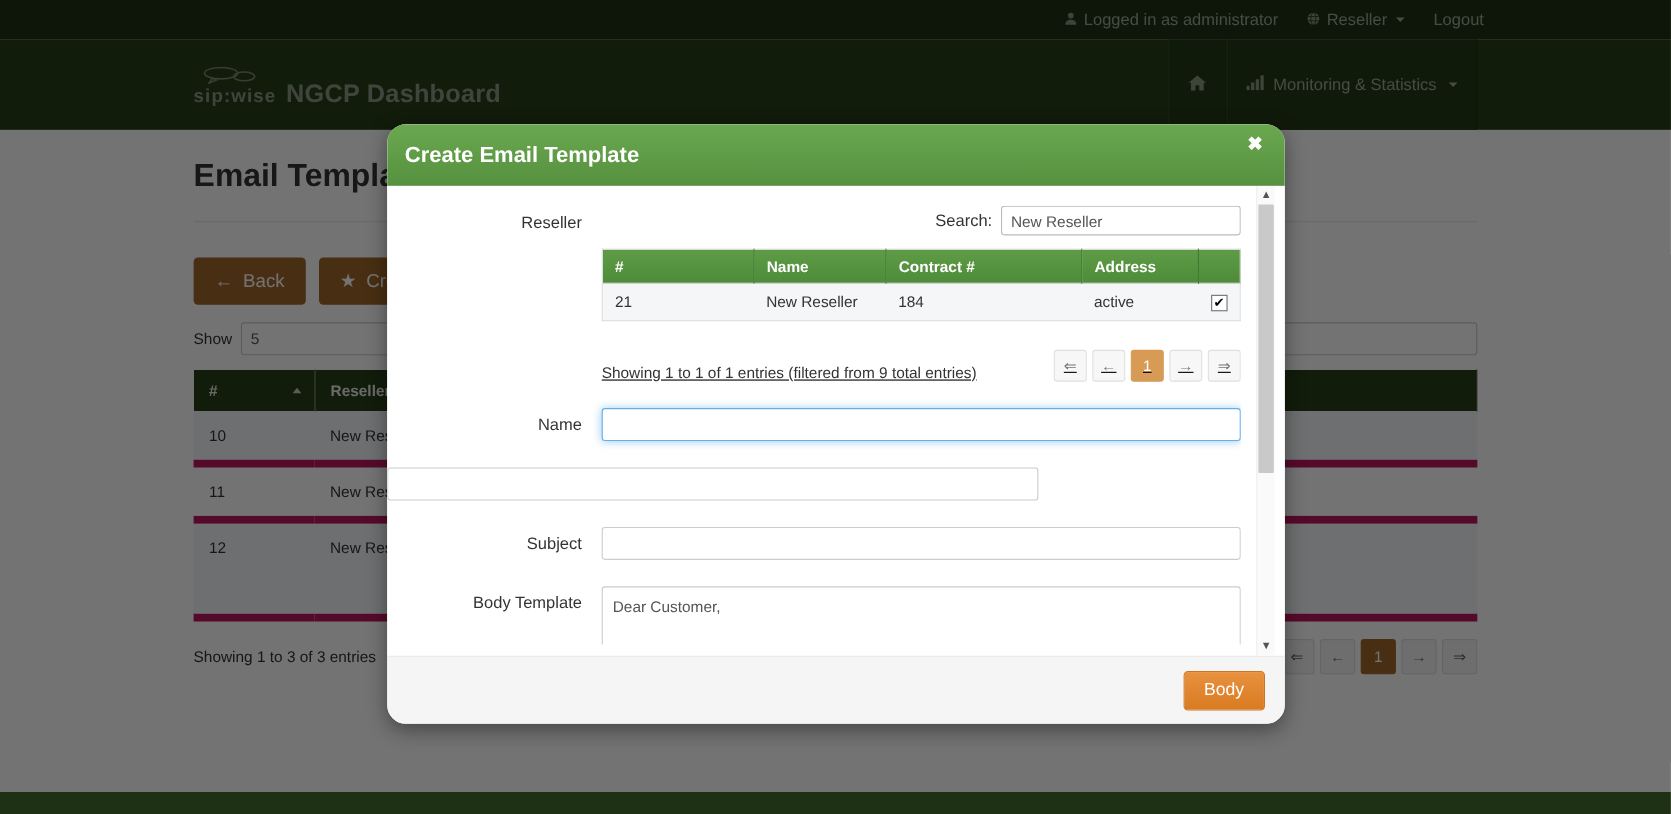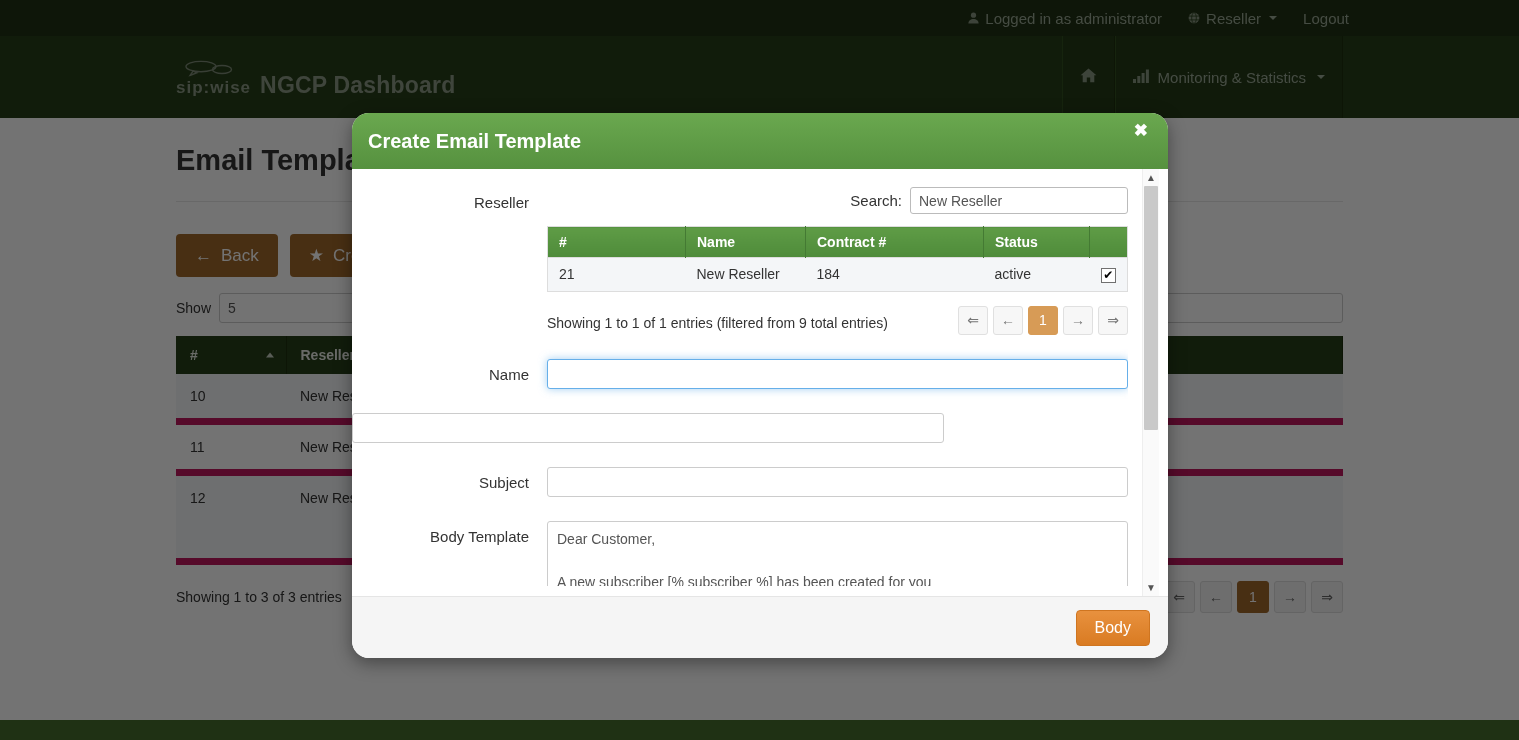--- a/index.html
+++ b/index.html
@@ -165,21 +165,21 @@
     color: #fff; text-align: left; padding: 7px 11px; font-weight: bold;
     border-right: 1px solid #447a33; font-size: 14px;
   }
   table.sub thead th:last-child { border-right: none; width: 38px; }
   table.sub tbody td { padding: 8px 11px; color: #333; background: #f4f6f8; border-top: 1px solid #ddd; }
   .cbx {
     width: 15px; height: 15px; border: 1px solid #707070; background: #fff;
     display: inline-flex; align-items: center; justify-content: center;
     font-size: 12px; color: #000; line-height: 1; cursor: pointer;
   }
-  .sub-bottom { display: flex; align-items: center; justify-content: space-between; margin-top: 14px; }
+  .sub-bottom { display: flex; align-items: flex-end; justify-content: space-between; margin-top: 26px; text-decoration: underline; }
   .sub-info { font-size: 14px; color: #333; padding-top: 6px; }
   .sub-pager { display: flex; gap: 5px; }
   .spg {
     min-width: 30px; height: 29px; border: 1px solid #e0e0e0; border-radius: 3px;
     background: #f7f7f7; color: #777; font-size: 14px;
     display: flex; align-items: center; justify-content: center; cursor: pointer;
   }
   .spg.active { background: #d79b56; border-color: #d79b56; color: #fff; }
   .btn-gray {
     background: linear-gradient(180deg, #8d8d8d 0%, #6f6f6f 100%);
@@ -369,21 +369,21 @@
               <span>Search:</span>
               <input class="si" value="New Reseller" style="">
             </div>
 
             <table class="sub">
               <thead>
                 <tr>
                   <th style="width:138px"><span>#</span></th>
                   <th style="width:120px"><span>Name</span></th>
                   <th style="width:178px"><span>Contract #</span></th>
-                  <th><span>Status</span></th>
+                  <th><span>Address</span></th>
                   <th></th>
                 </tr>
               </thead>
               <tbody>
                 <tr>
                   <td>21</td>
                   <td>New Reseller</td>
                   <td>184</td>
                   <td>active</td>
                   <td style="text-align:center">

